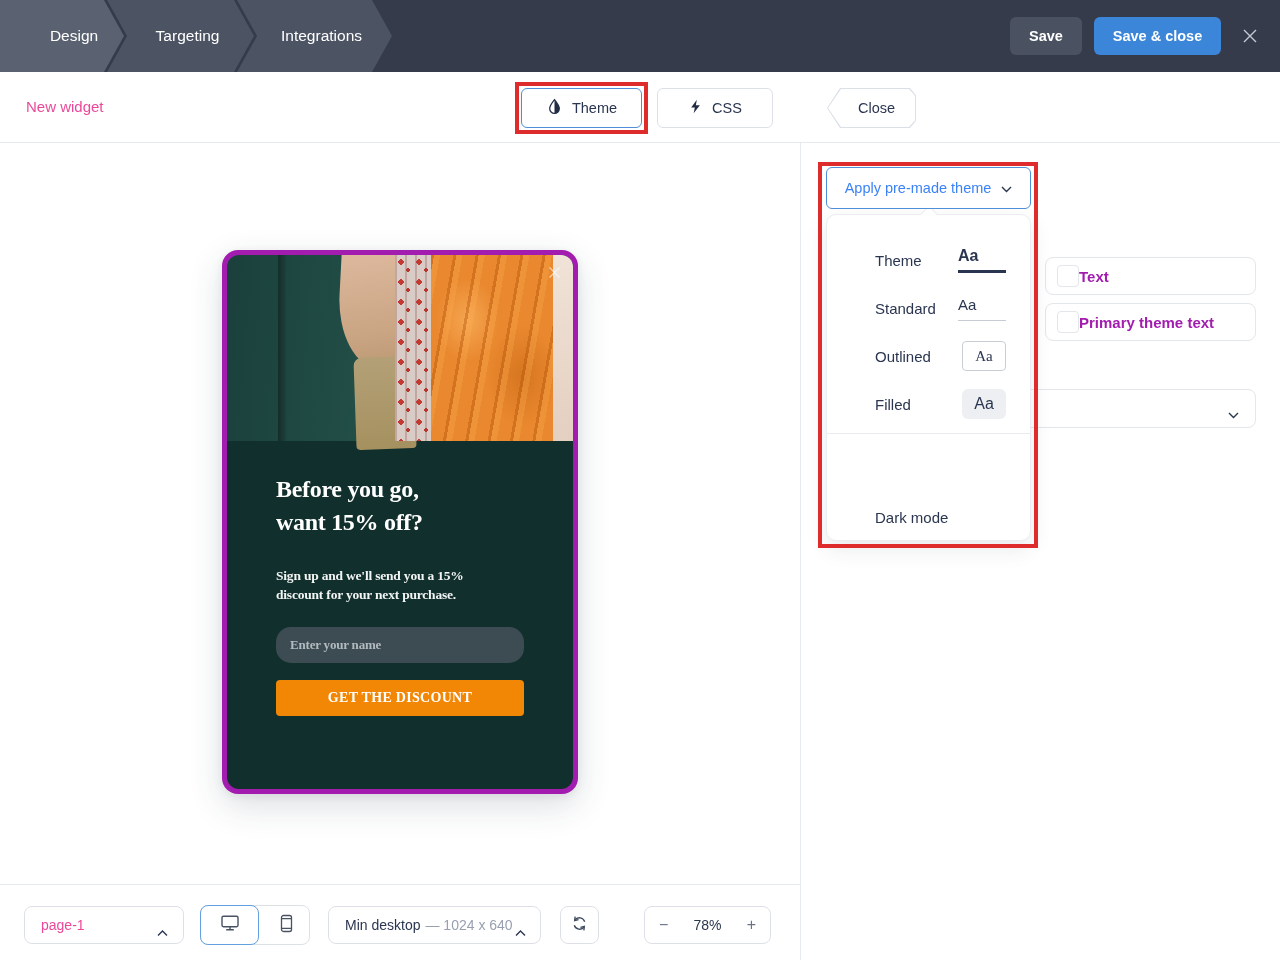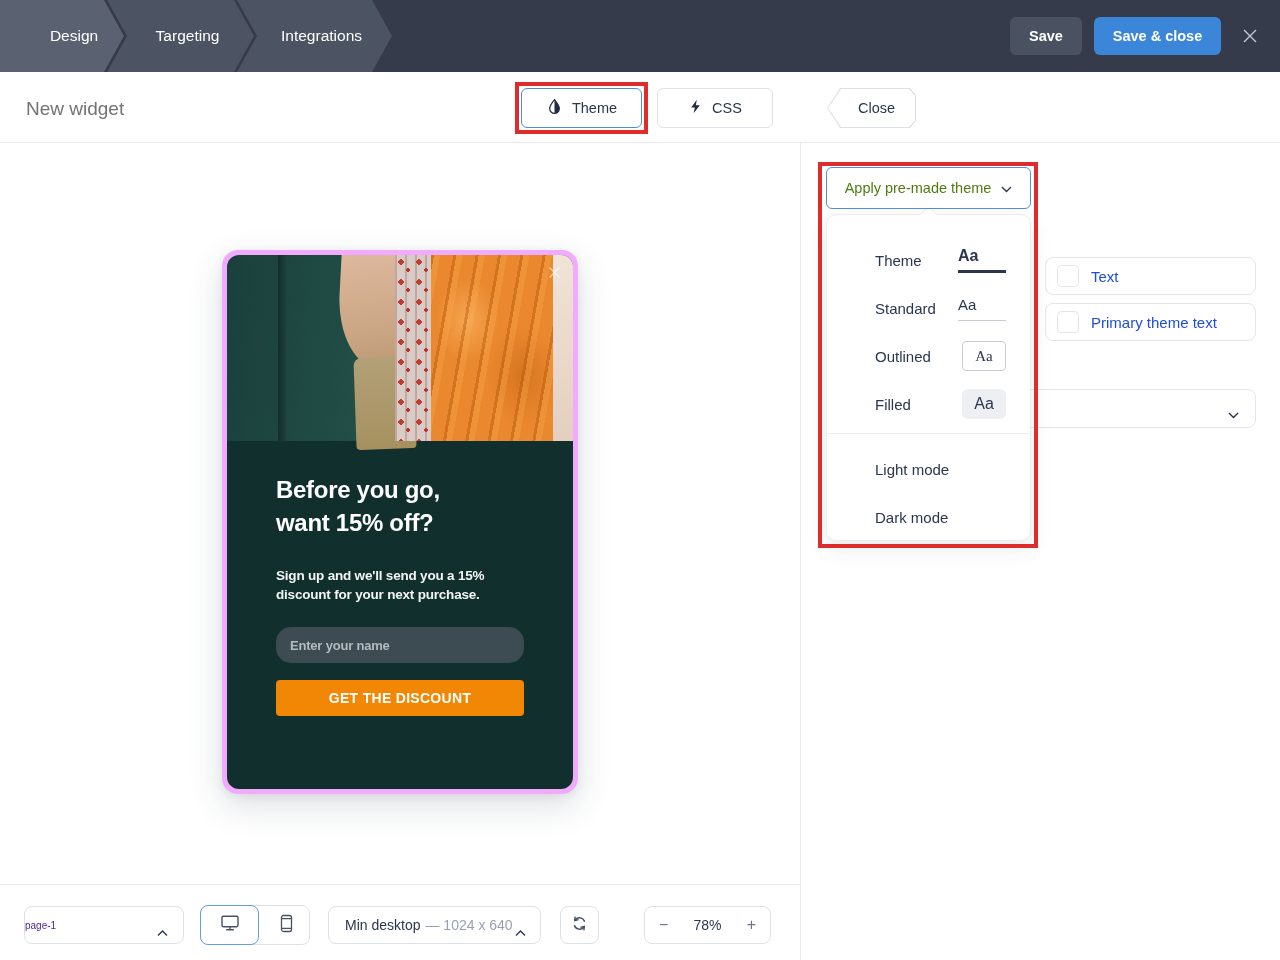--- a/index.html
+++ b/index.html
@@ -16,21 +16,21 @@
   .tab2 { left:107px; width:147px; background:#4c5363; }
   .tab3 { left:237px; width:155px; background:#4c5363; }
   .btn-save { position:absolute; left:1010px; top:17px; width:72px; height:38px; background:#4a5160;
               border:none; border-radius:6px; color:#fff; font-size:14.5px; font-family:inherit; cursor:pointer;font-weight:bold; }
   .btn-saveclose { position:absolute; left:1094px; top:17px; width:127px; height:38px; background:#3c86d9;
               border:none; border-radius:6px; color:#fff; font-size:14.5px; font-weight:bold; font-family:inherit; cursor:pointer; }
   .topbar-close { position:absolute; left:1240px; top:26px; width:20px; height:20px; cursor:pointer; display:flex; align-items:center; justify-content:center; }
 
   
   .header { position:absolute; left:0; top:72px; width:1280px; height:71px; background:#fff; border-bottom:1px solid #e6eaee; z-index:4; }
-  .page-title { position:absolute; left:26px; top:98px; font-size:19px; color:#737373; z-index:6; }
+  .page-title { position:absolute; left:26px; top:98px; font-size:15px; color:#ec4899; z-index:6; }
   .hl-box { position:absolute; border:4px solid #de2b2b; z-index:30; pointer-events:none; }
   .hl-theme { left:515px; top:82px; width:133px; height:52px; }
   .hl-panel { left:818px; top:162px; width:220px; height:386px; }
   .btn-theme { position:absolute; left:521px; top:88px; width:121px; height:40px; background:#fff;
                border:1px solid #4e8fd8; border-radius:6px; display:flex; align-items:center; justify-content:center;
                gap:9px; font-size:14.5px; color:#2a3550; cursor:pointer; z-index:6; }
   .btn-css   { position:absolute; left:657px; top:88px; width:116px; height:40px; background:#fff;
                border:1px solid #dde1e7; border-radius:6px; display:flex; align-items:center; justify-content:center;
                gap:9px; font-size:14.5px; color:#2a3550; cursor:pointer; z-index:6; }
   .btn-close-outer { position:absolute; left:827px; top:88px; width:89px; height:40px; z-index:6; cursor:pointer;
@@ -38,22 +38,22 @@
                clip-path:polygon(13px 0, calc(100% - 6px) 0, 100% 18%, 100% 82%, calc(100% - 6px) 100%, 13px 100%, 0 50%); }
   .btn-close-inner { position:absolute; left:1px; top:1px; right:1px; bottom:1px; background:#fff;
                clip-path:polygon(13px 0, calc(100% - 6px) 0, 100% 18%, 100% 82%, calc(100% - 6px) 100%, 13px 100%, 0 50%);
                display:flex; align-items:center; justify-content:center; font-size:14.5px; color:#2a3550; padding-left:10px; }
 
   
   .vdivider { position:absolute; left:800px; top:72px; width:1px; height:888px; background:#e6eaee; z-index:3; }
   .canvas { position:absolute; left:0; top:143px; width:800px; height:741px; background:#fff; }
 
   
-  .wcard { position:absolute; left:222px; top:250px; width:356px; height:544px; background:#f0abfc; border-radius:16px;
-           box-shadow:0 12px 34px rgba(40,55,70,.16), 0 2px 8px rgba(40,55,70,.08); padding:5px; z-index:2; }
+  .wcard { position:absolute; left:222px; top:250px; width:356px; height:544px; background:#a21caf; border-radius:16px;
+           box-shadow:0 12px 34px rgba(40,55,70,.16), 0 2px 8px rgba(40,55,70,.08); padding:5px; z-index:2;font-family:Liberation Serif, serif; }
   .winner { width:100%; height:100%; border-radius:12px; overflow:hidden; }
   .wimg { position:relative; height:186px; background:linear-gradient(95deg,#1b403c 0%, #225048 45%, #2b5b50 78%, #2e5f53 100%); }
   .wimg .seam { position:absolute; left:51px; top:0; width:8px; height:100%; background:linear-gradient(90deg,#142d2a,#1e403c); }
   .wimg .cardigan { position:absolute; left:112px; top:-12px; width:76px; height:126px;
                     background:linear-gradient(170deg,#ddb89d 10%,#c9a583 70%,#bb9672); border-radius:4px 4px 42% 58%; transform:rotate(3deg); }
   .wimg .skirt { position:absolute; left:128px; top:102px; width:60px; height:92px;
                  background:linear-gradient(180deg,#b3a077,#a5915f); border-radius:8px 8px 4px 4px; transform:rotate(-2deg); }
   .wimg .floral { position:absolute; left:168px; top:0; width:58px; height:186px;
                   background-color:#d9cbc5;
                   background-image:radial-gradient(circle 3px at 6px 7px, #c23a31 85%, transparent 86%),
@@ -73,21 +73,21 @@
   .winput { display:block; width:248px; height:36px; margin-top:14px; background:#3c4c52; border:none; border-radius:15px;
             padding:0 14px; color:#e8ecee; font-size:13px; font-family:inherit; font-weight:bold; letter-spacing:-.2px; }
   .winput::placeholder { color:#b2bbbf; opacity:1; }
   .winput.first { margin-top:23px; }
   .wbtn { display:block; width:248px; height:36px; margin-top:17px; background:#f28705; border:none; border-radius:4px;
           color:#fff; font-size:14px; font-weight:bold; letter-spacing:.3px; font-family:inherit; cursor:pointer; }
 
   
   .dd-btn { position:absolute; left:826px; top:167px; width:205px; height:42px; background:#fff; border:1px solid #4e8fd8;
             border-radius:6px; display:flex; align-items:center; justify-content:center; gap:10px; font-size:14.5px;
-            color:#4d7c0f; cursor:pointer; z-index:21; }
+            color:#3b82f6; cursor:pointer; z-index:21; }
   .popup { position:absolute; left:826px; top:214px; width:205px; height:327px; background:#fff; border:1px solid #ecedf1;
            border-radius:10px; box-shadow:0 8px 22px rgba(35,48,68,.10); z-index:20; }
   .popup .notch { position:absolute; left:96px; top:-7px; width:12px; height:12px; background:#fff;
                   border-left:1px solid #ecedf1; border-top:1px solid #ecedf1; transform:rotate(45deg); }
   .menu-row { position:absolute; left:0; width:100%; height:48px; display:flex; align-items:center; cursor:pointer; }
   .menu-row .mlabel { margin-left:48px; font-size:15px; color:#2a3550; }
   .menu-row .mprev { position:absolute; right:24px; }
   .prev-bold { width:48px; font-size:16px; font-weight:bold; color:#2a3550; border-bottom:3px solid #2a3550; padding-bottom:5px; }
   .prev-standard { width:48px; font-size:15px; color:#2a3550; border-bottom:1px solid #c7ccd4; padding-bottom:7px; }
   .prev-outlined { width:44px; height:30px; border:1px solid #c9ced6; border-radius:4px; display:flex; align-items:center;
@@ -96,30 +96,30 @@
                  justify-content:center; font-size:16px; color:#2a3550; }
   .menu-divider { position:absolute; left:0; top:218px; width:100%; height:1px; background:#e9ebef; }
   .mode-row { position:absolute; left:0; width:100%; height:48px; display:flex; align-items:center; cursor:pointer; }
   .mode-row .mlabel { margin-left:48px; font-size:15px; color:#2a3550; }
 
   .color-field { position:absolute; width:211px; height:38px; background:#fff; border:1px solid #e3e6ea; border-radius:8px;
                  display:flex; align-items:center; z-index:8; cursor:pointer; }
   .cf-text { left:1045px; top:257px; }
   .cf-primary { left:1045px; top:303px; }
   .swatch { width:22px; height:22px; margin-left:11px; background:#fff; border:1px solid #e3e6ea; border-radius:4px; }
-  .cf-label { margin-left:12px; font-size:15px; color:#1d4ed8; }
+  .cf-label { font-size:15px; color:#a21caf;font-weight:bold; }
   .panel-select { position:absolute; left:826px; top:389px; width:430px; height:39px; background:#fff; border:1px solid #e3e6ea;
                   border-radius:8px; z-index:4; cursor:pointer; }
   .panel-select .chev { position:absolute; right:16px; top:15px; }
 
   
   .toolbar-line { position:absolute; left:0; top:884px; width:800px; height:1px; background:#e6eaee; }
   .tb-item { position:absolute; top:906px; height:38px; background:#fff; border:1px solid #dde1e7; border-radius:8px; cursor:pointer; }
   .tb-page { left:24px; width:160px; display:flex; align-items:center; }
-  .tb-page .val { font-size:10px; color:#4c1d95; }
+  .tb-page .val { margin-left:16px; font-size:14px; color:#ec4899; }
   .tb-page .chev { position:absolute; right:15px; top:16px; }
   .tb-devices { position:absolute; left:200px; top:905px; width:110px; height:40px; border:1px solid #dde1e7; border-radius:8px; background:#fff; }
   .dev-desktop { position:absolute; left:-1px; top:-1px; width:59px; height:40px; border:1.5px solid #63a0e0; border-radius:8px;
                  background:#fff; display:flex; align-items:center; justify-content:center; cursor:pointer; }
   .dev-mobile  { position:absolute; left:62px; top:0; width:46px; height:38px; display:flex; align-items:center; justify-content:center; cursor:pointer; }
   .tb-viewport { left:328px; width:213px; display:flex; align-items:center; }
   .tb-viewport .v1 { margin-left:16px; font-size:14px; color:#2a3550; }
   .tb-viewport .v2 { margin-left:5px; font-size:14px; color:#98a0b0; }
   .tb-viewport .chev { position:absolute; right:14px; top:16px; }
   .tb-refresh { left:560px; width:39px; display:flex; align-items:center; justify-content:center; }
@@ -249,23 +249,20 @@
     <span class="mlabel">Outlined</span>
     <span class="mprev prev-outlined">Aa</span>
   </div>
   <div class="menu-row" style="top:165px;">
     <span class="mlabel">Filled</span>
     <span class="mprev prev-filled">Aa</span>
   </div>
 
   <div class="menu-divider"></div>
 
-  <div class="mode-row" style="top:230px;">
-    <span class="mlabel">Light mode</span>
-  </div>
   <div class="mode-row" style="top:278px;">
     <span class="mlabel">Dark mode</span>
   </div>
 </div>
 
 <div class="hl-box hl-theme"></div>
 <div class="hl-box hl-panel"></div>
 
 <div class="toolbar-line"></div>
 

